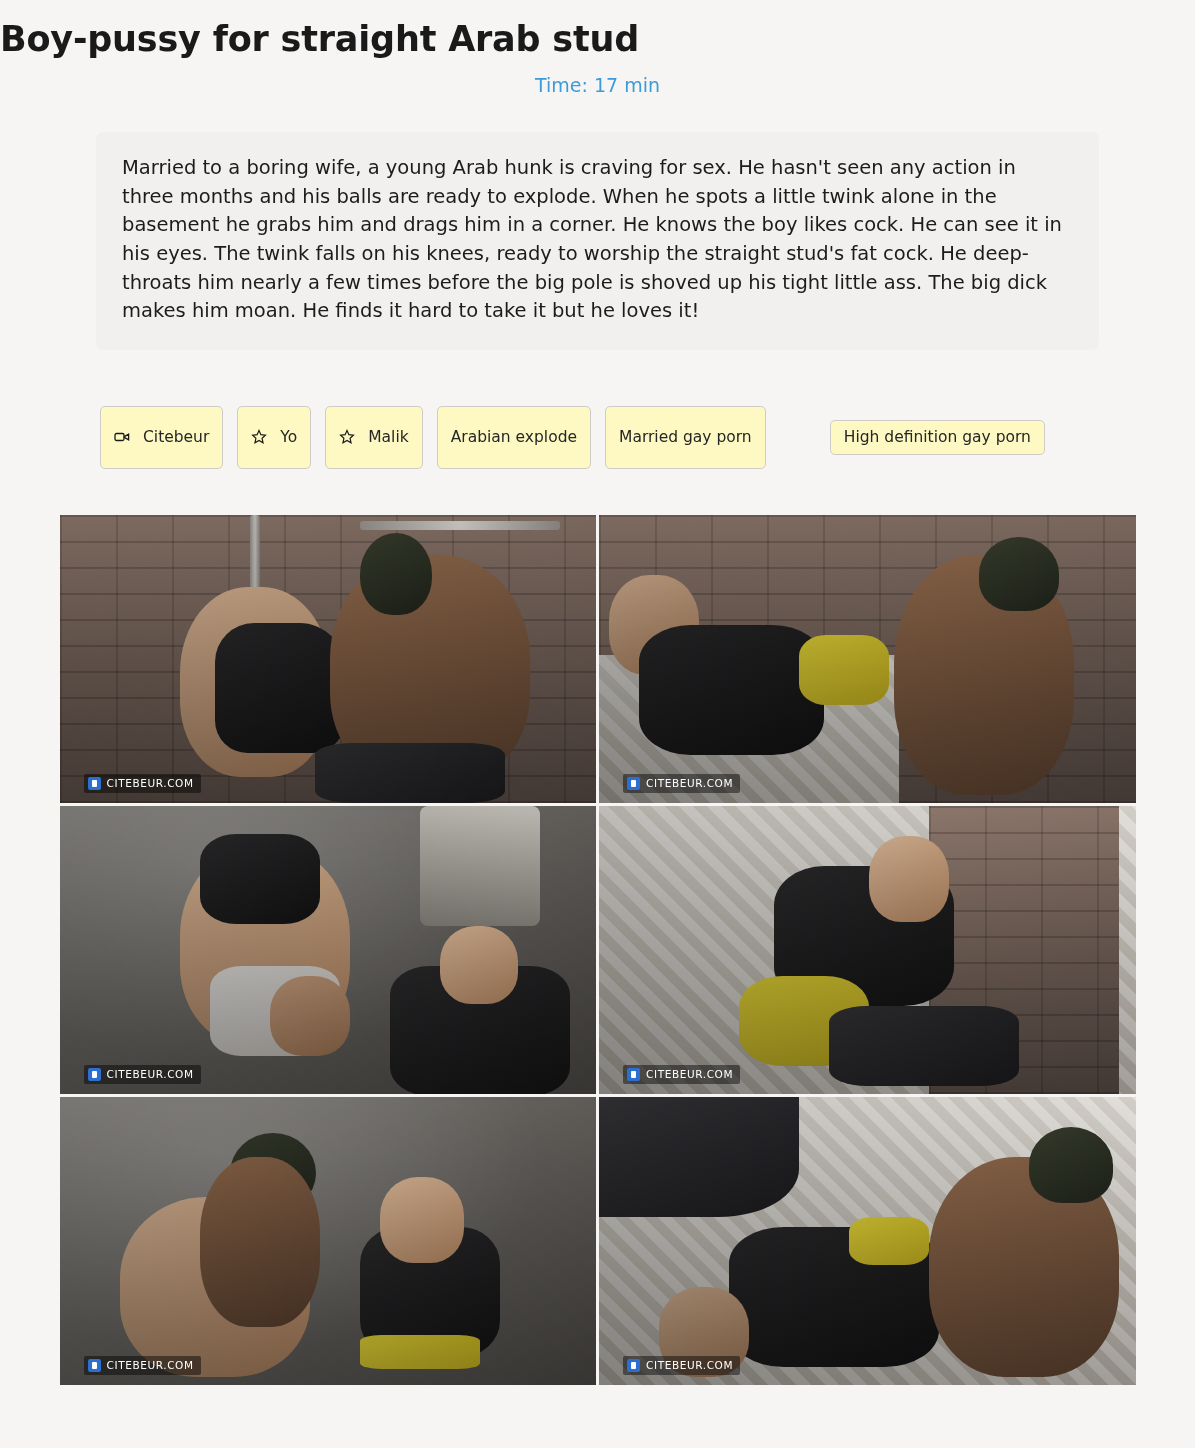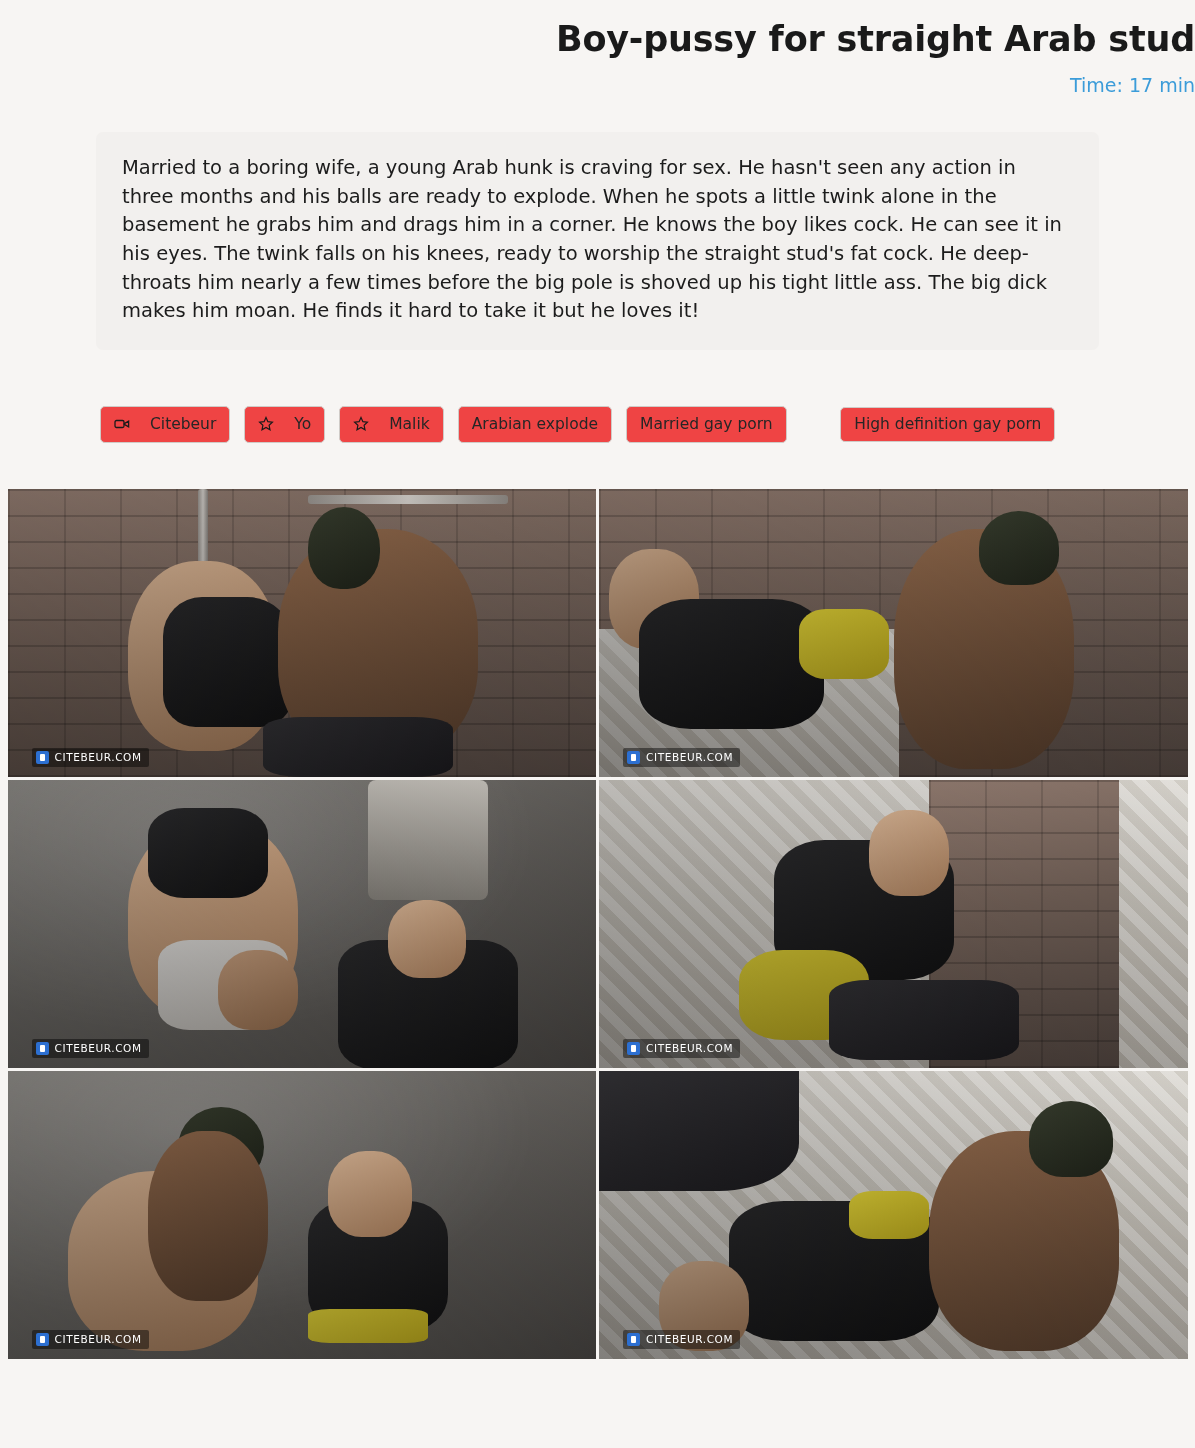--- a/index.html
+++ b/index.html
@@ -11,30 +11,30 @@
   }
   .page {
     width: 1195px;
     min-height: 1448px;
     margin: 0 auto;
     background: #f7f5f3;
     position: relative;
     overflow: hidden;
   }
   .title {
-    text-align: right;
+    text-align: left;
     font-size: 35px;
     font-weight: bold;
     color: #1a1a1a;
     margin: 18px 0 0 0;
     letter-spacing: -0.2px;
     line-height: 1.2;
   }
   .subtitle {
-    text-align: right;
+    text-align: center;
     font-size: 19px;
     color: #3b9cd9;
     margin: 14px 0 0 0;
     font-weight: normal;
   }
   .description-box {
     margin: 36px 96px 0 96px;
     background: #f2f0ee;
     border-radius: 7px;
     padding: 22px 26px 24px 26px;
@@ -49,44 +49,44 @@
   .tags {
     margin: 56px 100px 0 100px;
     display: flex;
     flex-wrap: wrap;
     justify-content: center;
     gap: 10px 14px;
   }
   .tag {
     display: inline-flex;
     align-items: center;
-    gap: 20px;
+    gap: 13px;
     border: 1px solid #cfcbc7;
     border-radius: 5px;
-    background: #ef4444;
+    background: #fef9c3;
     padding: 7px 13px;
     font-size: 15.5px;
     color: #262626;
     cursor: pointer;
     white-space: nowrap;
     line-height: 1.2;
   }
   .tag .ico {
     display: inline-flex;
     align-items: center;
     justify-content: center;
     width: 16px;
     height: 16px;
     color: #1a1a1a;
     flex: 0 0 auto;
   }
   .tag .ico svg { display: block; }
   .gallery {
     margin: 46px auto 0 auto;
-    width: 1180px;
+    width: 1076px;
     display: grid;
     grid-template-columns: repeat(2, 1fr);
     gap: 3px;
   }
   .shot {
     position: relative;
     width: 100%;
     height: 288px;
     overflow: hidden;
     background: #6a6662;
@@ -216,21 +216,21 @@
 
 
     <div class="tag">
       <span>Arabian explode</span>
     </div>
 
     <div class="tag">
       <span>Married gay porn</span>
     </div>
 
-    <div class="tag" style="margin: 1px auto;">
+    <div class="tag" style="margin: 14px auto;">
       <span>High definition gay porn</span>
     </div>
 
   </div>
 
   <div class="gallery">
 
     <div class="shot">
       <div class="scene">
         <div class="wall-brick"></div>

